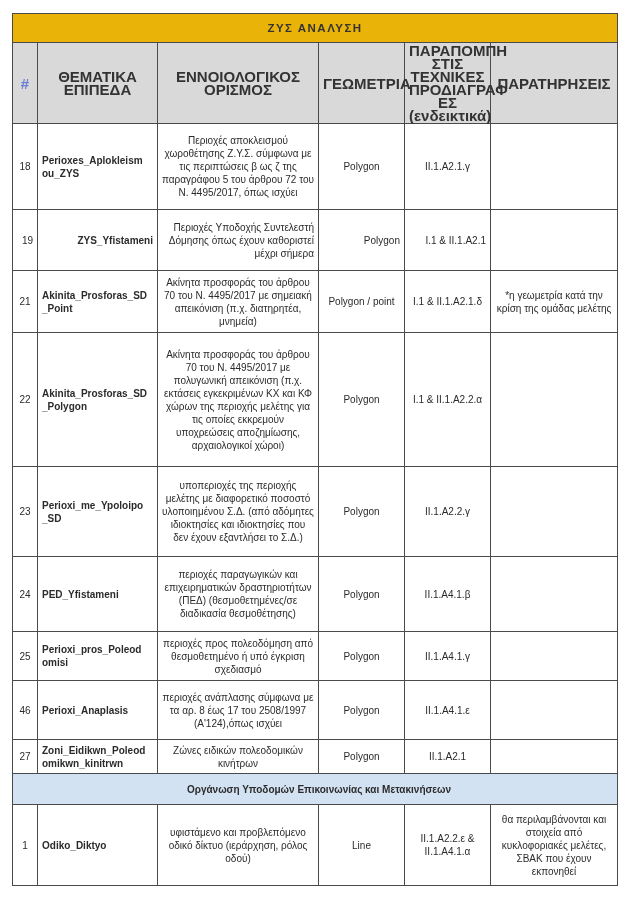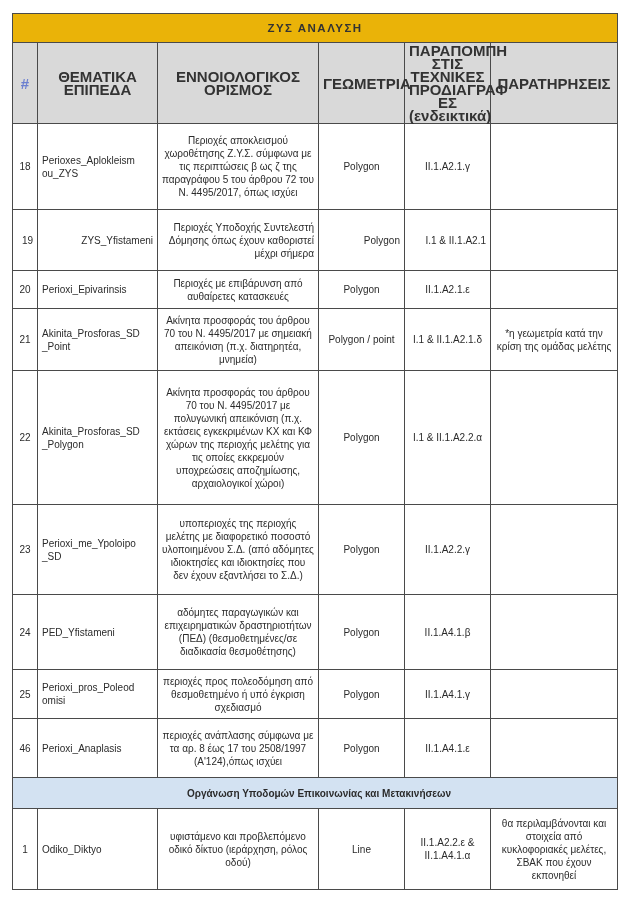--- a/index.html
+++ b/index.html
@@ -9,21 +9,21 @@
               border-collapse: collapse; table-layout: fixed; font-size: 10px; line-height: 13px; }
   table.doc td, table.doc th { border: 1px solid #4a4a4a; padding: 1px 4px; vertical-align: middle; }
   col.c-num { width: 25px; } col.c-layer { width: 120px; } col.c-def { width: 161px; }
   col.c-geom { width: 86px; } col.c-ref { width: 86px; } col.c-notes { width: 127px; }
   .title-row th { background: #eab308; font-weight: bold; font-size: 11.5px; letter-spacing: 1.5px;
                   height: 26px; text-align: center; color: #333; }
   .head-row th { background: #d9d9d9; font-weight: bold; font-size: 15px; text-align: center;
                  height: 74px; color: #333; line-height: 13px; }
   .head-row th.hash { color: #6b7fd0; }
   td.num { text-align: center; }
-  td.layer { text-align: left; padding-left: 6px; }
+  td.layer { text-align: left; padding-left: 6px; font-weight: bold; }
   td.def, td.geom, td.ref, td.notes { text-align: center; }
   tr.section td { background: #d3e2f2; font-weight: bold; text-align: center; height: 28px; font-size: 10px; padding-left: 12px; }
   tr.r18 td { height: 83px; } tr.r19 td { height: 58px; text-align: right; } tr.r20 td { height: 35px; }
   tr.r21 td { height: 59px; } tr.r22 td { height: 131px; } tr.r23 td { height: 87px; }
   tr.r24 td { height: 72px; } tr.r25 td { height: 46px; } tr.r26 td { height: 56px; }
   tr.r27 td { height: 31px; } tr.r1 td { height: 78px; }
 </style>
 </head>
 <body>
 
@@ -59,28 +59,20 @@
       <td class="notes"></td>
     </tr>
     <tr class="r19">
       <td class="num">19</td>
       <td class="layer">ZYS_Yfistameni</td>
       <td class="def">Περιοχές Υποδοχής Συντελεστή Δόμησης όπως έχουν καθοριστεί μέχρι σήμερα</td>
       <td class="geom">Polygon</td>
       <td class="ref">I.1 &amp; II.1.A2.1</td>
       <td class="notes"></td>
     </tr>
-    <tr class="r20">
-      <td class="num">20</td>
-      <td class="layer">Perioxi_Epivarinsis</td>
-      <td class="def">Περιοχές με επιβάρυνση από αυθαίρετες κατασκευές</td>
-      <td class="geom">Polygon</td>
-      <td class="ref">II.1.A2.1.ε</td>
-      <td class="notes"></td>
-    </tr>
     <tr class="r21">
       <td class="num">21</td>
       <td class="layer">Akinita_Prosforas_SD _Point</td>
       <td class="def">Ακίνητα προσφοράς του άρθρου 70 του Ν. 4495/2017 με σημειακή απεικόνιση (π.χ. διατηρητέα, μνημεία)</td>
       <td class="geom">Polygon / point</td>
       <td class="ref">I.1 &amp; II.1.A2.1.δ</td>
       <td class="notes">*η γεωμετρία κατά την κρίση της ομάδας μελέτης</td>
     </tr>
     <tr class="r22">
       <td class="num">22</td>
@@ -94,41 +86,49 @@
       <td class="num">23</td>
       <td class="layer">Perioxi_me_Ypoloipo _SD</td>
       <td class="def">υποπεριοχές της περιοχής μελέτης με διαφορετικό ποσοστό υλοποιημένου Σ.Δ. (από αδόμητες ιδιοκτησίες και ιδιοκτησίες που δεν έχουν εξαντλήσει το Σ.Δ.)</td>
       <td class="geom">Polygon</td>
       <td class="ref">II.1.A2.2.γ</td>
       <td class="notes"></td>
     </tr>
     <tr class="r24">
       <td class="num">24</td>
       <td class="layer">PED_Yfistameni</td>
-      <td class="def">αδόμητες παραγωγικών και επιχειρηματικών δραστηριοτήτων (ΠΕΔ) (θεσμοθετημένες/σε διαδικασία θεσμοθέτησης)</td>
+      <td class="def">περιοχές παραγωγικών και επιχειρηματικών δραστηριοτήτων (ΠΕΔ) (θεσμοθετημένες/σε διαδικασία θεσμοθέτησης)</td>
       <td class="geom">Polygon</td>
       <td class="ref">II.1.A4.1.β</td>
       <td class="notes"></td>
     </tr>
     <tr class="r25">
       <td class="num">25</td>
       <td class="layer">Perioxi_pros_Poleod omisi</td>
       <td class="def">περιοχές προς πολεοδόμηση από θεσμοθετημένο ή υπό έγκριση σχεδιασμό</td>
       <td class="geom">Polygon</td>
       <td class="ref">II.1.A4.1.γ</td>
       <td class="notes"></td>
     </tr>
     <tr class="r26">
       <td class="num">46</td>
       <td class="layer">Perioxi_Anaplasis</td>
       <td class="def">περιοχές ανάπλασης σύμφωνα με τα αρ. 8 έως 17 του 2508/1997 (Α'124),όπως ισχύει</td>
       <td class="geom">Polygon</td>
       <td class="ref">II.1.A4.1.ε</td>
       <td class="notes"></td>
     </tr>
+    <tr class="r27">
+      <td class="num">27</td>
+      <td class="layer">Zoni_Eidikwn_Poleod omikwn_kinitrwn</td>
+      <td class="def">Ζώνες ειδικών πολεοδομικών κινήτρων</td>
+      <td class="geom">Polygon</td>
+      <td class="ref">II.1.A2.1</td>
+      <td class="notes"></td>
+    </tr>
     <tr class="section">
       <td colspan="6">Οργάνωση Υποδομών Επικοινωνίας και Μετακινήσεων</td>
     </tr>
     <tr class="r1">
       <td class="num">1</td>
       <td class="layer">Odiko_Diktyo</td>
       <td class="def">υφιστάμενο και προβλεπόμενο οδικό δίκτυο (ιεράρχηση, ρόλος οδού)</td>
       <td class="geom">Line</td>
       <td class="ref">II.1.A2.2.ε &amp; II.1.A4.1.α</td>
       <td class="notes">θα περιλαμβάνονται και στοιχεία από κυκλοφοριακές μελέτες, ΣΒΑΚ που έχουν εκπονηθεί</td>

